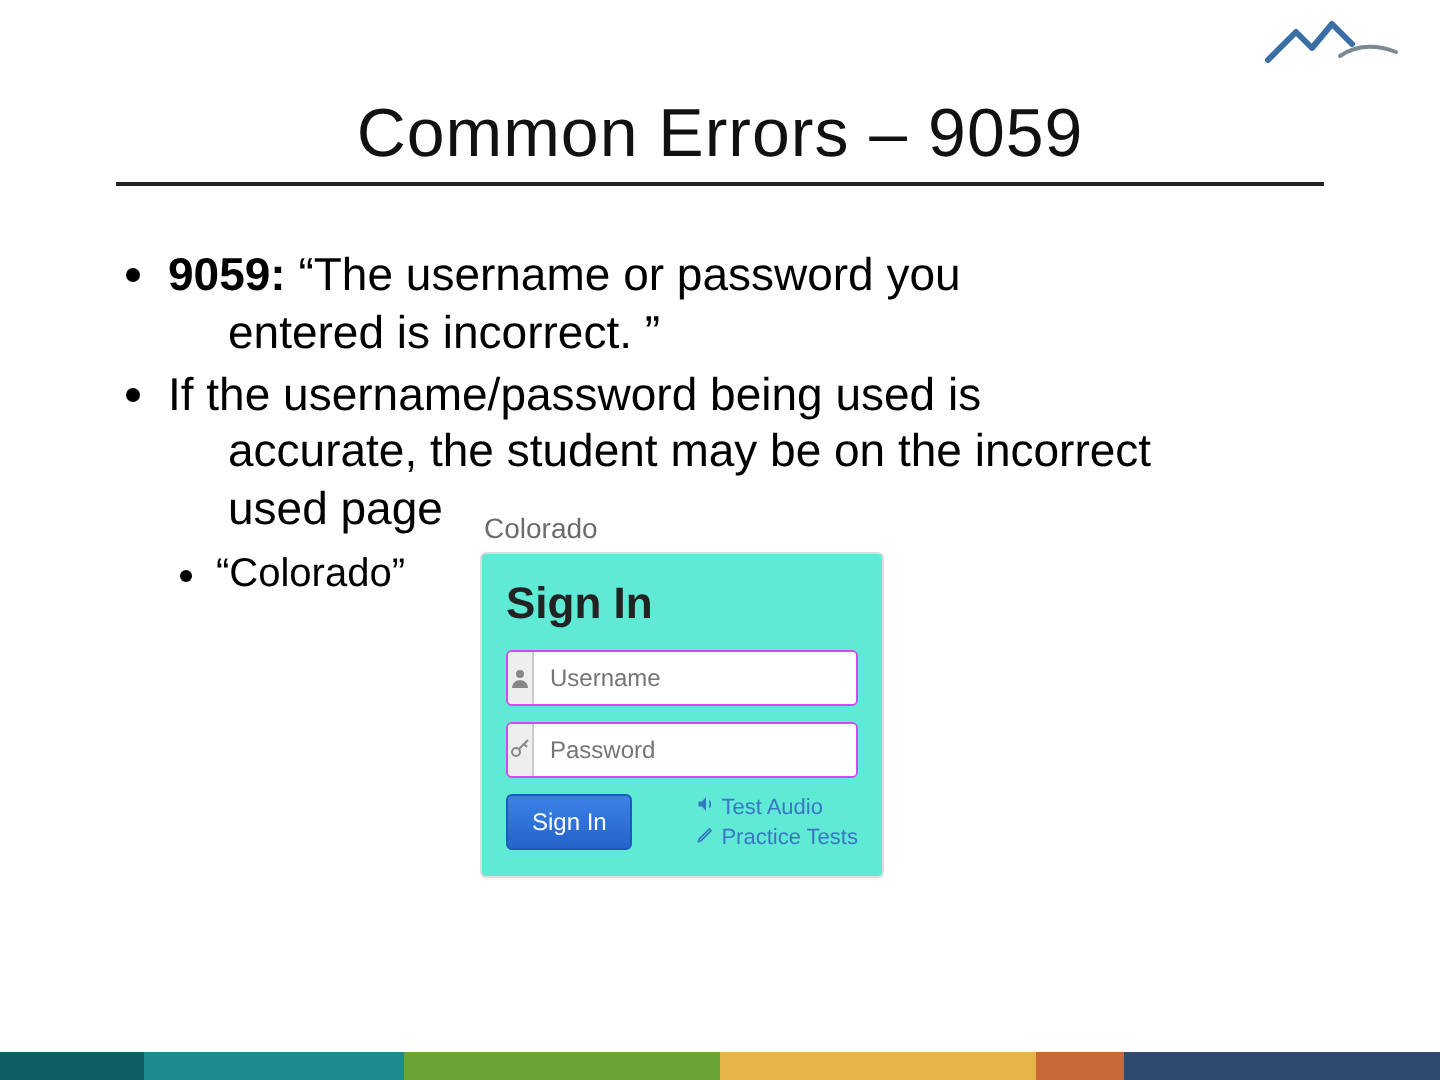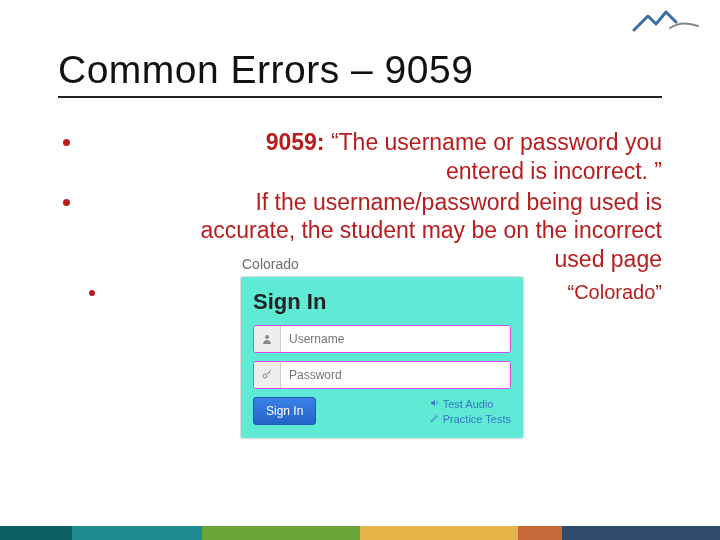--- a/index.html
+++ b/index.html
@@ -21,62 +21,62 @@
   }
 
   .content {
     position: absolute;
     top: 48px;
     left: 58px;
     right: 58px;
   }
 
   .title {
-    font-size: 39px;
+    font-size: 34px;
     font-weight: 400;
     color: #111;
     margin: 0 0 4px 0;
     letter-spacing: 0.5px;
+    text-align: center;
   }
 
   .underline {
     border-bottom: 2px solid #222;
     margin-bottom: 30px;
   }
 
   ul.bullets {
     list-style: disc;
     margin: 0 0 0 4px;
     padding-left: 22px;
   }
   ul.bullets > li {
     font-size: 23px;
     line-height: 1.25;
-    color: #b91c1c;
+    color: #000000;
     margin-bottom: 2px;
-    text-align: right;
   }
   ul.sub {
     list-style: disc;
     margin: 6px 0 16px 0;
     padding-left: 24px;
   }
   ul.sub > li {
     font-size: 20px;
   }
   .bold { font-weight: 700; }
 
   .indent { margin-left: 30px; display: block; }
 
   
   .signin-wrap {
     position: absolute;
     top: 256px;
     left: 240px;
-    width: 284px;
+    width: 202px;
   }
   .brand {
     font-size: 14px;
     color: #6a6c6e;
     margin: 0 0 4px 2px;
     font-weight: 400;
   }
   .panel {
     background: #5eead4;
     border: 1px solid #ddd;

